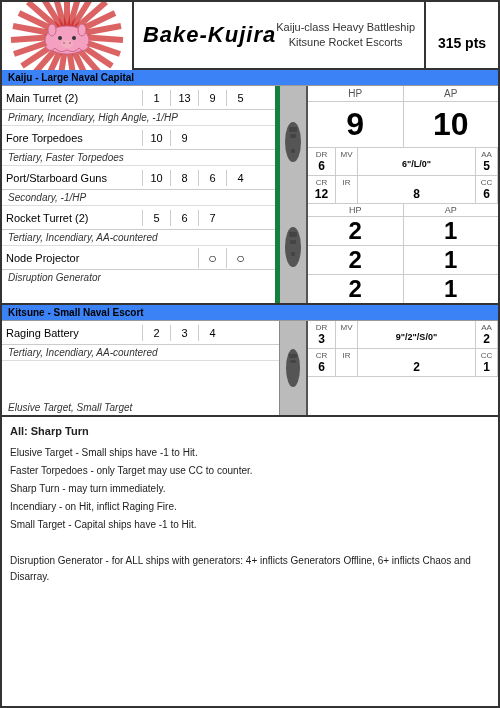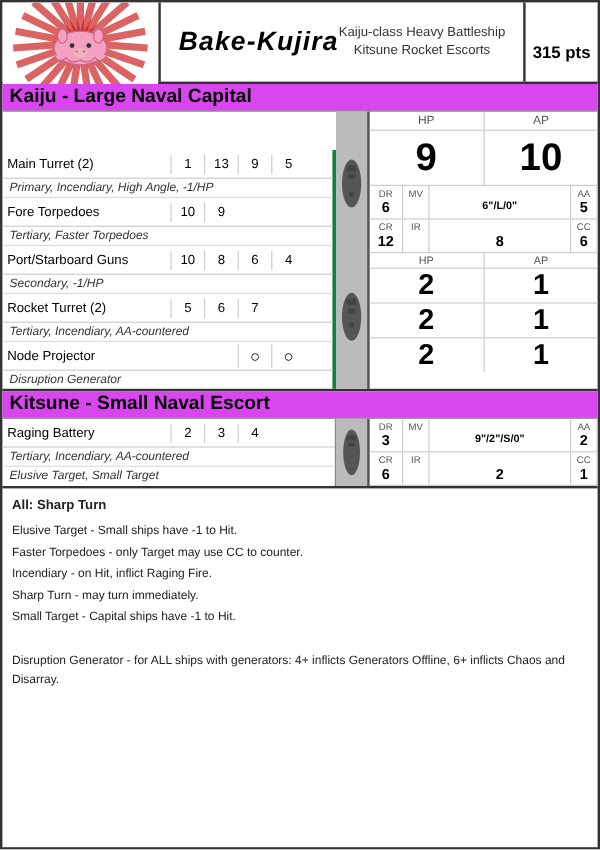--- a/index.html
+++ b/index.html
@@ -45,34 +45,34 @@
       font-style: italic;
       letter-spacing: 1px;
     }
     .header-title .sub-title {
       font-size: 11px;
       text-align: center;
       line-height: 1.4;
       color: #333;
     }
     .header-pts {
-      width: 60px;
+      width: 72px;
       display: flex;
       align-items: center;
       justify-content: center;
       font-size: 14px;
       font-weight: bold;
       flex-shrink: 0;
       margin-top: 16px;
     }
     .section-header {
-      background: #d946ef;
+      background: #3b82f6;
       padding: 2px 6px;
       font-weight: bold;
-      font-size: 16px;
+      font-size: 10px;
       border-bottom: 1px solid #999;
     }
 
     
     .stat-row {
       display: flex;
       align-items: center;
       border-bottom: 1px solid #ccc;
       min-height: 24px;
     }
@@ -192,21 +192,21 @@
       </div>
     </div>
 
     <div class="header-pts">315 pts</div>
   </div>
 
   <div class="section-header">Kaiju - Large Naval Capital</div>
 
   <div style="display:flex; border-bottom:2px solid #333;">
 
-    <div style="flex:1; border-right:3px solid #15803d;margin-top:32px;">
+    <div style="flex:1; border-right:5px solid #15803d;">
 
       <div class="stat-row">
         <div class="weapon-name">Main Turret (2)</div>
         <div class="stat-cell">1</div>
         <div class="stat-cell">13</div>
         <div class="stat-cell">9</div>
         <div class="stat-cell">5</div>
       </div>
       <div class="desc-row">Primary, Incendiary, High Angle, -1/HP</div>
 
@@ -359,21 +359,21 @@
 
     <div style="flex:1; border-right:1px solid #888;">
       <div class="stat-row">
         <div class="weapon-name">Raging Battery</div>
         <div class="stat-cell">2</div>
         <div class="stat-cell">3</div>
         <div class="stat-cell">4</div>
         <div class="stat-cell-empty"></div>
       </div>
       <div class="desc-row">Tertiary, Incendiary, AA-countered</div>
-      <div class="desc-row" style="border-bottom:none;">Elusive Target, Small Target</div>
+      <div class="desc-row" style="border-bottom:none;margin-top:39px;">Elusive Target, Small Target</div>
     </div>
 
     <div style="width:28px; background:#bbb; border-right:2px solid #555; display:flex; flex-direction:column; align-items:center; justify-content:center; padding:4px 2px;">
       <div style="width:18px; height:44px;">
         <svg viewBox="0 0 18 44" width="18" height="44">
           <ellipse cx="9" cy="22" rx="7" ry="19" fill="#555"></ellipse>
           <rect x="5" y="8" width="8" height="4" rx="1" fill="#444"></rect>
           <rect x="6" y="14" width="6" height="3" rx="1" fill="#444"></rect>
         </svg>
       </div>
@@ -418,21 +418,21 @@
       </div>
 
     </div>
   </div>
 
   <div class="notes-section">
     <div class="notes-title">All: Sharp Turn</div>
     <div id="notes-lines">
         <p>Elusive Target - Small ships have -1 to Hit.</p>
         <p>Faster Torpedoes - only Target may use CC to counter.</p>
+        <p>Sharp Turn - may turn immediately.</p>
         <p>Incendiary - on Hit, inflict Raging Fire.</p>
-        <p>Sharp Turn - may turn immediately.</p>
         <p>Small Target - Capital ships have -1 to Hit.</p>
         <p>&nbsp;</p>
         <p>Disruption Generator - for ALL ships with generators: 4+ inflicts Generators Offline, 6+ inflicts Chaos and Disarray.</p>
       </div>
   </div>
 
 </div>
 
 </body></html>

